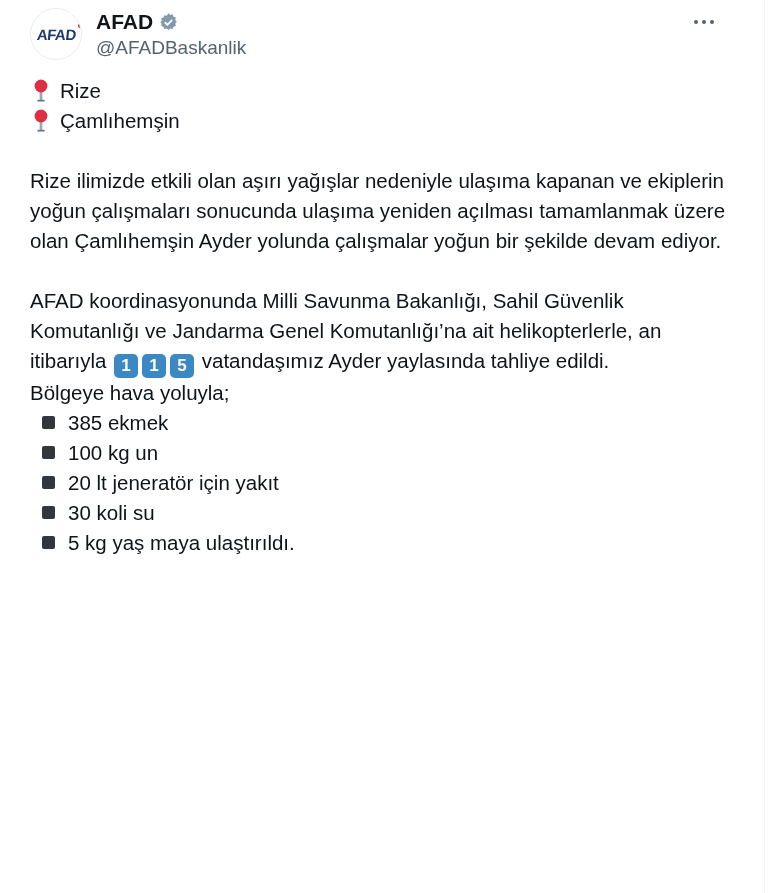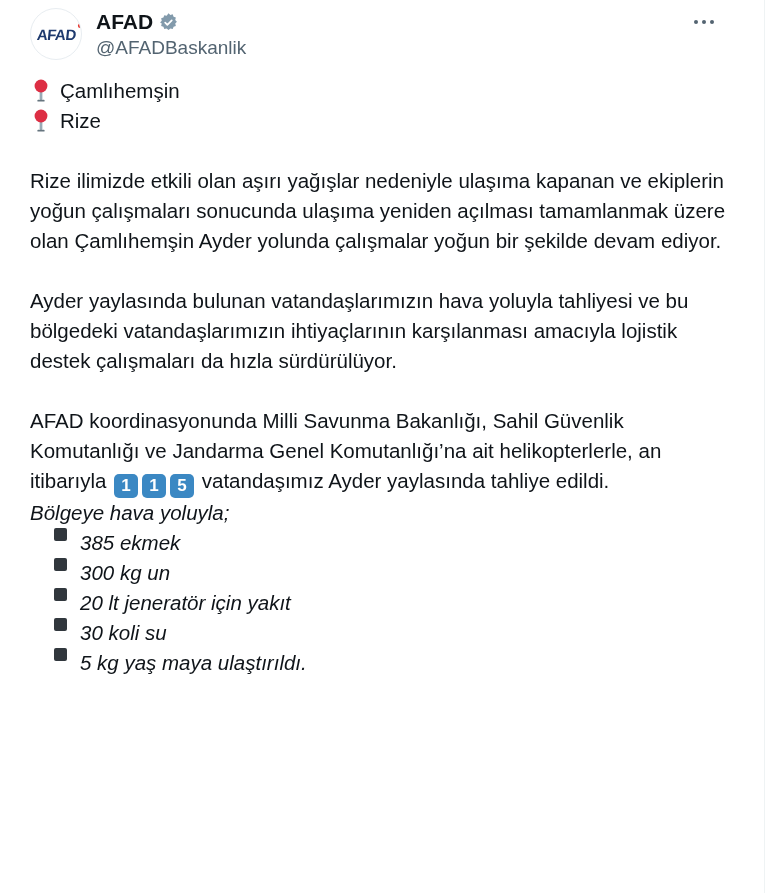--- a/index.html
+++ b/index.html
@@ -133,26 +133,25 @@
     color: #ffffff;
     font-weight: bold;
     font-size: 17px;
     line-height: 1;
     margin: 0 2px;
     vertical-align: -3px;
   }
   .keycap-group { white-space: nowrap; margin-top: 24px; }
   .supply-list {
     margin: 0;
-    font-style: italic;
   }
   .supply-item {
     display: flex;
-    align-items: flex-start;
-    margin-left: 24px;
+    align-items: center;
+    margin-left: 12px;
   }
   .bullet-square {
     width: 13px;
     height: 13px;
     border-radius: 2px;
     background: #31373d;
     margin-right: 13px;
     flex: 0 0 auto;
   }
 </style>
@@ -187,47 +186,46 @@
 
   <div class="tweet-body">
 
     <div class="first-block">
       <div class="location-line">
         <svg class="pin-icon" viewBox="0 0 24 26" aria-hidden="true">
           <rect x="10.5" y="10" width="3" height="13" rx="1.5" fill="#99aab5"></rect>
           <rect x="8" y="22.5" width="8" height="2" rx="1" fill="#66757f"></rect>
           <circle cx="12" cy="7.5" r="7" fill="#dd2e44"></circle>
         </svg>
-        <span>Çamlıhemşin</span>
+        <span>Rize</span>
       </div>
       <div class="location-line">
         <svg class="pin-icon" viewBox="0 0 24 26" aria-hidden="true">
           <rect x="10.5" y="10" width="3" height="13" rx="1.5" fill="#99aab5"></rect>
           <rect x="8" y="22.5" width="8" height="2" rx="1" fill="#66757f"></rect>
           <circle cx="12" cy="7.5" r="7" fill="#dd2e44"></circle>
         </svg>
-        <span>Rize</span>
+        <span>Çamlıhemşin</span>
       </div>
     </div>
 
     <p class="paragraph">Rize ilimizde etkili olan aşırı yağışlar nedeniyle ulaşıma kapanan ve ekiplerin yoğun çalışmaları sonucunda ulaşıma yeniden açılması tamamlanmak üzere olan Çamlıhemşin Ayder yolunda çalışmalar yoğun bir şekilde devam ediyor.</p>
 
-    <p class="paragraph">Ayder yaylasında bulunan vatandaşlarımızın hava yoluyla tahliyesi ve bu bölgedeki vatandaşlarımızın ihtiyaçlarının karşılanması amacıyla lojistik destek çalışmaları da hızla sürdürülüyor.</p>
 
     <p class="paragraph"><span>AFAD koordinasyonunda Milli Savunma Bakanlığı, Sahil Güvenlik Komutanlığı ve Jandarma Genel Komutanlığı’na ait helikopterlerle, an itibarıyla </span><span class="keycap-group"><span class="keycap">1</span><span class="keycap">1</span><span class="keycap">5</span></span><span> vatandaşımız Ayder yaylasında tahliye edildi.</span></p>
 
     <div class="paragraph supply-list">
       <div>Bölgeye hava yoluyla;</div>
       <div class="supply-item">
         <span class="bullet-square"></span>
         <span>385 ekmek</span>
       </div>
       <div class="supply-item">
         <span class="bullet-square"></span>
-        <span>300 kg un</span>
+        <span>100 kg un</span>
       </div>
       <div class="supply-item">
         <span class="bullet-square"></span>
         <span>20 lt jeneratör için yakıt</span>
       </div>
       <div class="supply-item">
         <span class="bullet-square"></span>
         <span>30 koli su</span>
       </div>
       <div class="supply-item">

